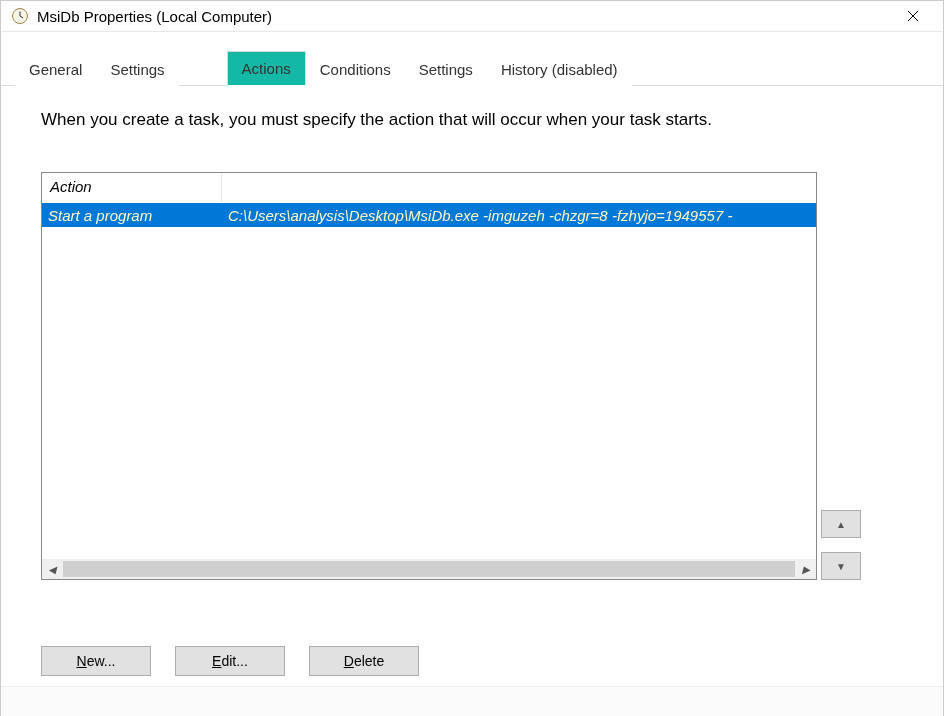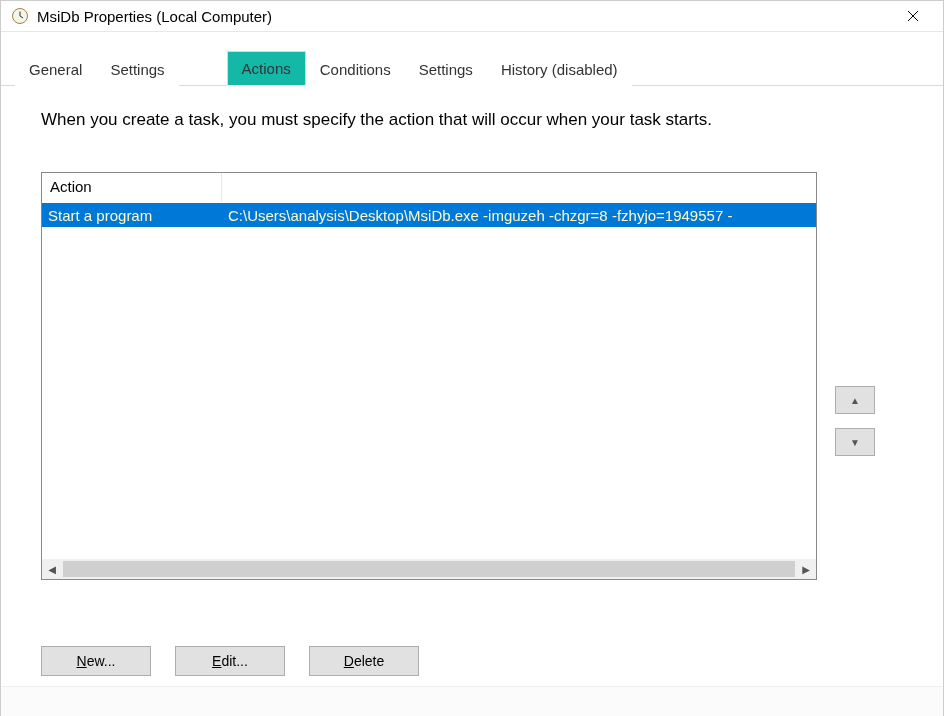--- a/index.html
+++ b/index.html
@@ -78,22 +78,23 @@
       display: flex;
       flex-direction: column;
     }
     .description {
       font-size: 17px;
       color: #000;
       margin-bottom: 42px;
     }
     .list-area {
       display: flex;
-      gap: 18px;
-      align-items: center;
+      gap: 4px;
+      align-items: flex-end;
+      font-style: italic;
     }
     .listview {
       border: 1px solid #888;
       width: 776px;
       height: 408px;
       display: flex;
       flex-direction: column;
       background: #fff;
     }
     .lv-header {

